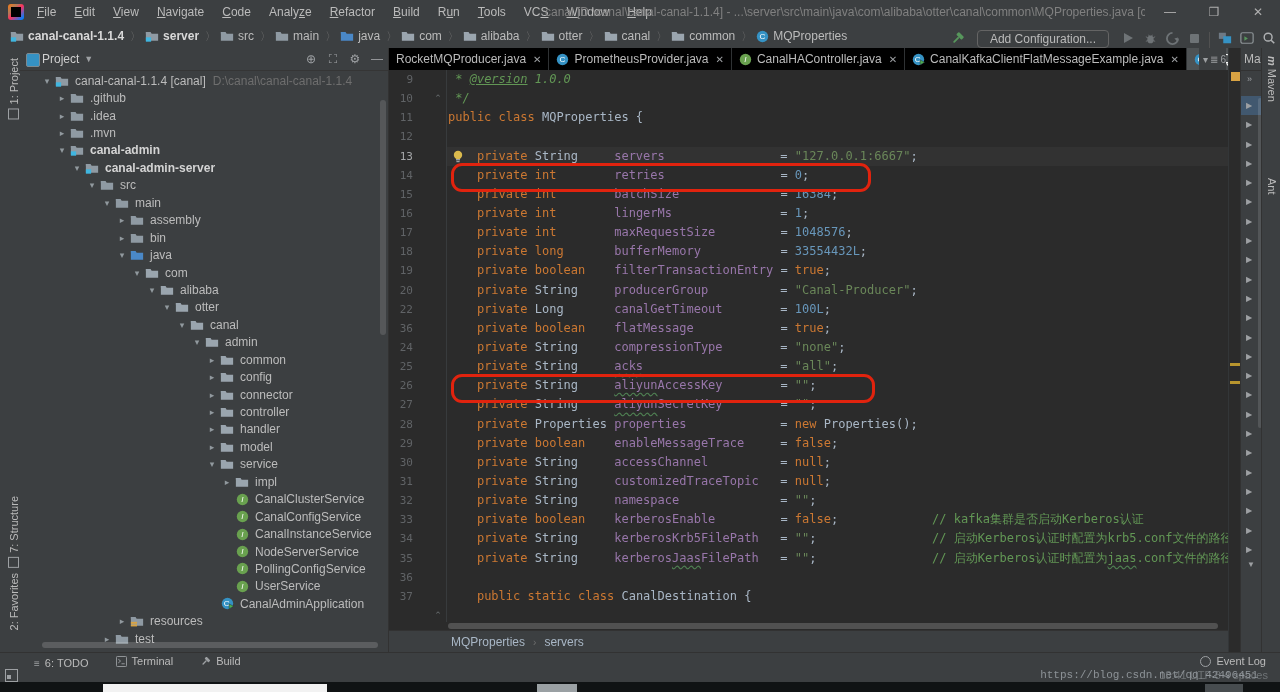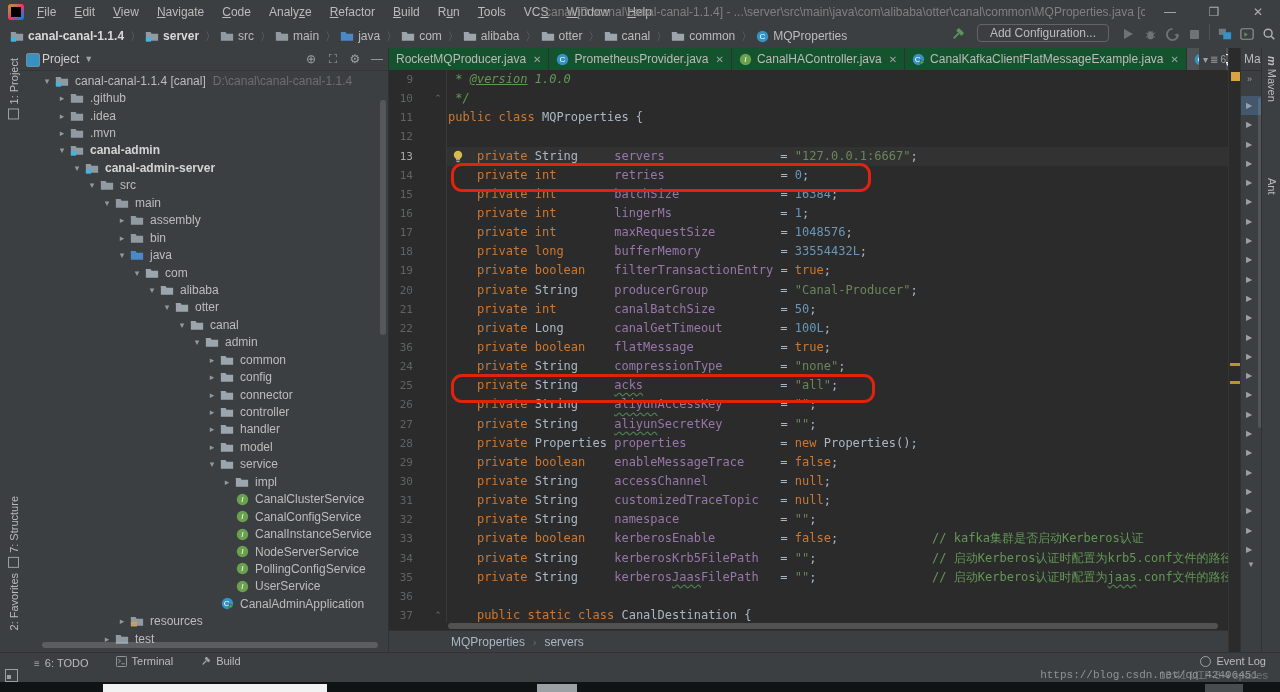--- a/index.html
+++ b/index.html
@@ -16,21 +16,21 @@
   .win-title{position:absolute;left:545px;top:0;height:24px;line-height:24px;color:#808080;font-size:12px;white-space:nowrap;overflow:hidden;width:600px;}
   .win-controls{position:absolute;right:0;top:0;height:24px;display:flex;}
   .win-btn{width:44px;height:24px;color:#b0b0b0;font-size:12px;text-align:center;line-height:24px;}
   
   .navbar{position:absolute;left:0;top:24px;width:1280px;height:24px;background:#3c3f41;border-bottom:1px solid #323232;}
   .crumbs{position:absolute;left:10px;top:0;height:24px;display:flex;align-items:center;}
   .crumb{display:flex;align-items:center;color:#bbbbbb;font-size:12px;margin-right:2px;}
   .crumb .ci{margin-right:4px;display:inline-flex;}
   .crumb.bold span.lbl{font-weight:bold;color:#d8d8d8;}
   .crumb-sep{color:#6e6e6e;font-size:11px;margin:0 4px;}
-  .nav-right{position:absolute;right:0;top:0;height:24px;display:flex;align-items:flex-start;}
+  .nav-right{position:absolute;right:0;top:0;height:24px;display:flex;align-items:flex-end;}
   .add-config{border:1px solid #646464;border-radius:4px;color:#bbbbbb;font-size:12px;padding:1px 12px;margin:0 8px;background:transparent;}
   .tool-ic{width:22px;height:20px;display:inline-flex;align-items:center;justify-content:center;}
   .tb-sep{width:1px;height:16px;background:#515151;margin:0 4px;}
   
   #main{position:absolute;left:0;top:48px;width:1280px;height:604px;background:#3c3f41;}
   .leftbar{position:absolute;left:0;top:0;width:20px;height:604px;background:#3c3f41;border-right:1px solid #323232;}
   .vlabel{position:absolute;left:0;width:20px;color:#bbbbbb;font-size:11px;writing-mode:vertical-lr;transform:rotate(180deg);white-space:nowrap;text-align:center;}
   .vlabel .sqi{display:inline-block;width:9px;height:9px;border:1px solid #9da0a3;margin:4px 0;}
   .rightbar{position:absolute;right:0;top:0;width:18px;height:604px;background:#3c3f41;border-left:1px solid #323232;}
   .vlabel-r{position:absolute;left:2px;width:14px;color:#bbbbbb;font-size:11px;writing-mode:vertical-rl;white-space:nowrap;}
@@ -45,21 +45,21 @@
   .tree{position:absolute;left:0;top:24px;width:360px;height:572px;overflow:hidden;}
   .trow{height:17.45px;display:flex;align-items:center;white-space:nowrap;font-size:12px;color:#bcbcbc;}
   .trow .arrow{width:14px;font-size:9px;color:#91999e;text-align:center;flex:none;}
   .trow .ticon{width:16px;height:16px;flex:none;display:inline-flex;align-items:center;justify-content:center;margin-right:5px;}
   .trow.bold .tlabel{font-weight:bold;color:#d4d4d4;}
   .tnote{color:#6e6e6e;margin-left:7px;text-align:center;}
   .tree-vscroll{position:absolute;right:2px;top:52px;width:6px;height:235px;background:rgba(255,255,255,.13);border-radius:3px;}
   .tree-hscroll{position:absolute;left:22px;bottom:4px;width:336px;height:6px;background:rgba(255,255,255,.16);border-radius:3px;}
   
   .editor-col{position:absolute;left:389px;top:0;width:839px;height:604px;background:#2b2b2b;}
-  .tabs{position:absolute;left:0;top:0;width:839px;height:22px;background:#14532d;display:flex;border-bottom:1px solid #323232;}
+  .tabs{position:absolute;left:0;top:0;width:839px;height:22px;background:#000000;display:flex;border-bottom:1px solid #323232;}
   .tab{display:flex;align-items:center;padding:0 7px;font-size:12px;color:#bbbbbb;border-right:1px solid #2f3234;height:22px;white-space:nowrap;}
   .tab .ti{margin-right:5px;display:inline-flex;}
   .tab .tx{margin-left:7px;color:#9da0a3;font-size:10px;}
   .tab.active{background:#4e5254;color:#ffffff;}
   .tabs-extra{position:absolute;right:2px;top:0;height:22px;display:flex;align-items:center;color:#9da0a3;font-size:10px;background:#3c3f41;padding-left:4px;}
   
   .code-area{position:absolute;left:0;top:22px;width:839px;height:552px;overflow:hidden;background:#2b2b2b;}
   .code-area::before{content:"";position:absolute;left:57px;top:0;height:100%;border-left:1px solid #383b3d;}
   .cl{height:19.15px;line-height:19.15px;white-space:pre;font-family:"DejaVu Sans Mono",monospace;font-size:12px;position:relative;}
   .cl .ln{display:inline-block;width:24px;text-align:right;color:#606366;margin-right:35px;font-size:11px;}
@@ -738,21 +738,20 @@
               <rect x="4.4" y="11" width="3.2" height="1.2" fill="#9da0a3"></rect>
             </svg>
           </span>
           <div class="cl"><span class="ln">14</span><span class="c-p">    </span><span class="c-k">private</span><span class="c-p"> </span><span class="c-k">int</span><span class="c-p">        </span><span class="c-f">retries</span><span class="c-p">                = </span><span class="c-n">0</span><span class="c-p">;</span></div>
           <div class="cl"><span class="ln">15</span><span class="c-p">    </span><span class="c-k">private</span><span class="c-p"> </span><span class="c-k">int</span><span class="c-p">        </span><span class="c-f">batchSize</span><span class="c-p">              = </span><span class="c-n">16384</span><span class="c-p">;</span></div>
           <div class="cl"><span class="ln">16</span><span class="c-p">    </span><span class="c-k">private</span><span class="c-p"> </span><span class="c-k">int</span><span class="c-p">        </span><span class="c-f">lingerMs</span><span class="c-p">               = </span><span class="c-n">1</span><span class="c-p">;</span></div>
           <div class="cl"><span class="ln">17</span><span class="c-p">    </span><span class="c-k">private</span><span class="c-p"> </span><span class="c-k">int</span><span class="c-p">        </span><span class="c-f">maxRequestSize</span><span class="c-p">         = </span><span class="c-n">1048576</span><span class="c-p">;</span></div>
           <div class="cl"><span class="ln">18</span><span class="c-p">    </span><span class="c-k">private</span><span class="c-p"> </span><span class="c-k">long</span><span class="c-p">       </span><span class="c-f">bufferMemory</span><span class="c-p">           = </span><span class="c-n">33554432L</span><span class="c-p">;</span></div>
           <div class="cl"><span class="ln">19</span><span class="c-p">    </span><span class="c-k">private</span><span class="c-p"> </span><span class="c-k">boolean</span><span class="c-p">    </span><span class="c-f">filterTransactionEntry</span><span class="c-p"> = </span><span class="c-k">true</span><span class="c-p">;</span></div>
           <div class="cl"><span class="ln">20</span><span class="c-p">    </span><span class="c-k">private</span><span class="c-p"> String     </span><span class="c-f">producerGroup</span><span class="c-p">          = </span><span class="c-s">"Canal-Producer"</span><span class="c-p">;</span></div>
-          <div class="cl"><span class="ln">21</span><span class="c-p">    </span><span class="c-k">private</span><span class="c-p"> </span><span class="c-k">int</span><span class="c-p">        </span><span class="c-f">canalBatchSize</span><span class="c-p">         = </span><span class="c-n">50</span><span class="c-p">;</span></div>
           <div class="cl"><span class="ln">22</span><span class="c-p">    </span><span class="c-k">private</span><span class="c-p"> Long       </span><span class="c-f">canalGetTimeout</span><span class="c-p">        = </span><span class="c-n">100L</span><span class="c-p">;</span></div>
           <div class="cl"><span class="ln">36</span><span class="c-p">    </span><span class="c-k">private</span><span class="c-p"> </span><span class="c-k">boolean</span><span class="c-p">    </span><span class="c-f">flatMessage</span><span class="c-p">            = </span><span class="c-k">true</span><span class="c-p">;</span></div>
           <div class="cl"><span class="ln">24</span><span class="c-p">    </span><span class="c-k">private</span><span class="c-p"> String     </span><span class="c-f">compressionType</span><span class="c-p">        = </span><span class="c-s">"none"</span><span class="c-p">;</span></div>
           <div class="cl"><span class="ln">25</span><span class="c-p">    </span><span class="c-k">private</span><span class="c-p"> String     </span><span class="c-f sq">acks</span><span class="c-p">                   = </span><span class="c-s">"all"</span><span class="c-p">;</span></div>
           <div class="cl"><span class="ln">26</span><span class="c-p">    </span><span class="c-k">private</span><span class="c-p"> String     </span><span class="c-f sq">aliyun</span><span class="c-f">AccessKey</span><span class="c-p">        = </span><span class="c-s">""</span><span class="c-p">;</span></div>
           <div class="cl"><span class="ln">27</span><span class="c-p">    </span><span class="c-k">private</span><span class="c-p"> String     </span><span class="c-f sq">aliyun</span><span class="c-f">SecretKey</span><span class="c-p">        = </span><span class="c-s">""</span><span class="c-p">;</span></div>
           <div class="cl"><span class="ln">28</span><span class="c-p">    </span><span class="c-k">private</span><span class="c-p"> Properties </span><span class="c-f">properties</span><span class="c-p">             = </span><span class="c-k">new</span><span class="c-p"> Properties();</span></div>
           <div class="cl"><span class="ln">29</span><span class="c-p">    </span><span class="c-k">private</span><span class="c-p"> </span><span class="c-k">boolean</span><span class="c-p">    </span><span class="c-f">enableMessageTrace</span><span class="c-p">     = </span><span class="c-k">false</span><span class="c-p">;</span></div>
           <div class="cl"><span class="ln">30</span><span class="c-p">    </span><span class="c-k">private</span><span class="c-p"> String     </span><span class="c-f">accessChannel</span><span class="c-p">          = </span><span class="c-k">null</span><span class="c-p">;</span></div>
           <div class="cl"><span class="ln">31</span><span class="c-p">    </span><span class="c-k">private</span><span class="c-p"> String     </span><span class="c-f">customizedTraceTopic</span><span class="c-p">   = </span><span class="c-k">null</span><span class="c-p">;</span></div>

